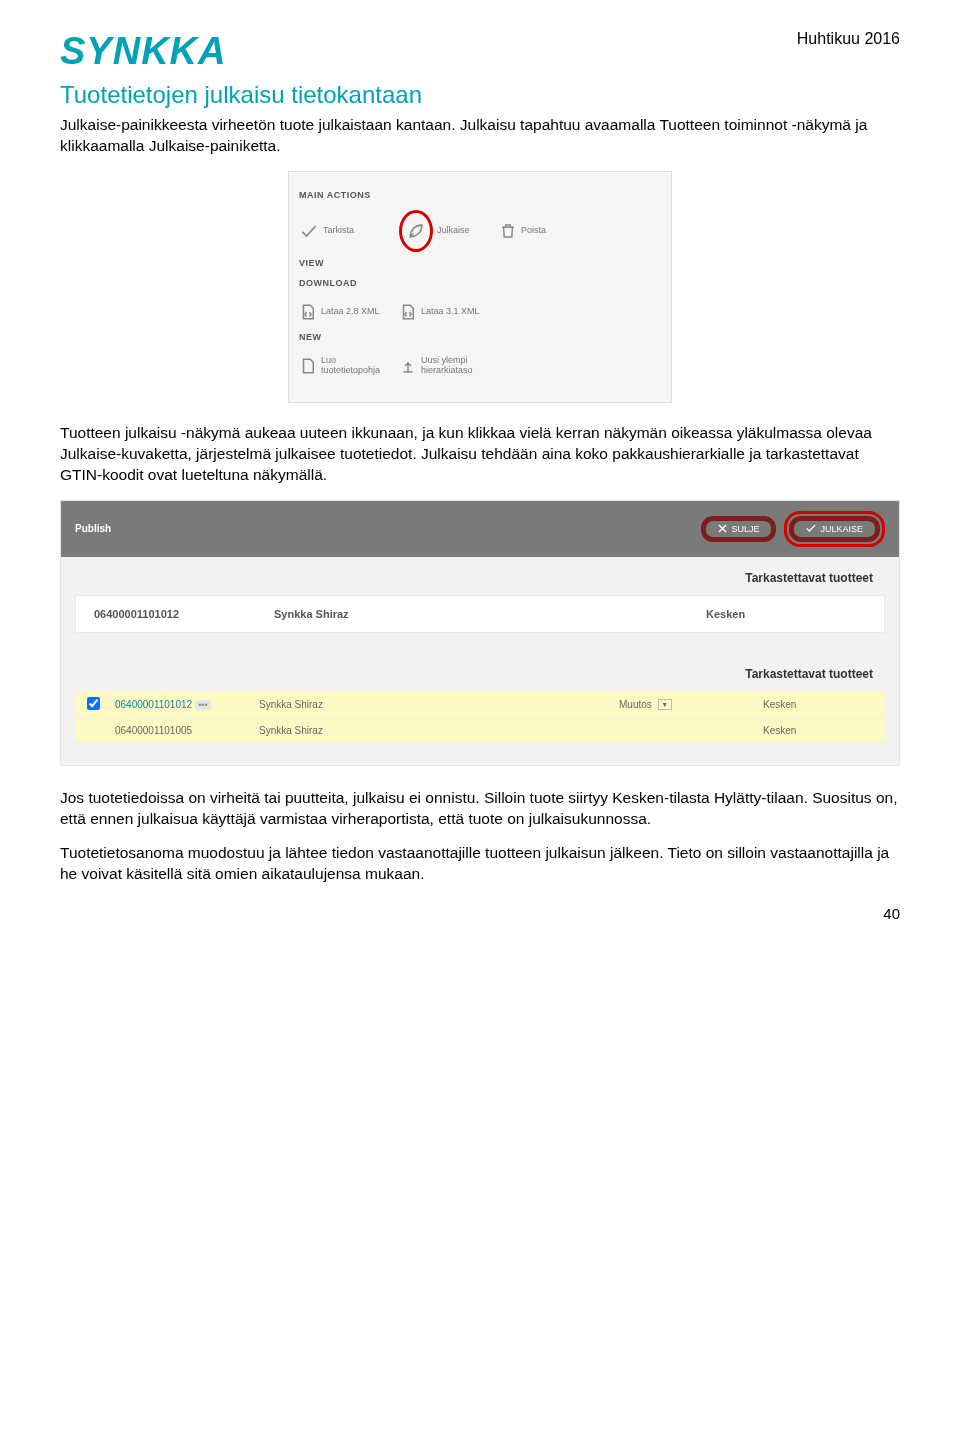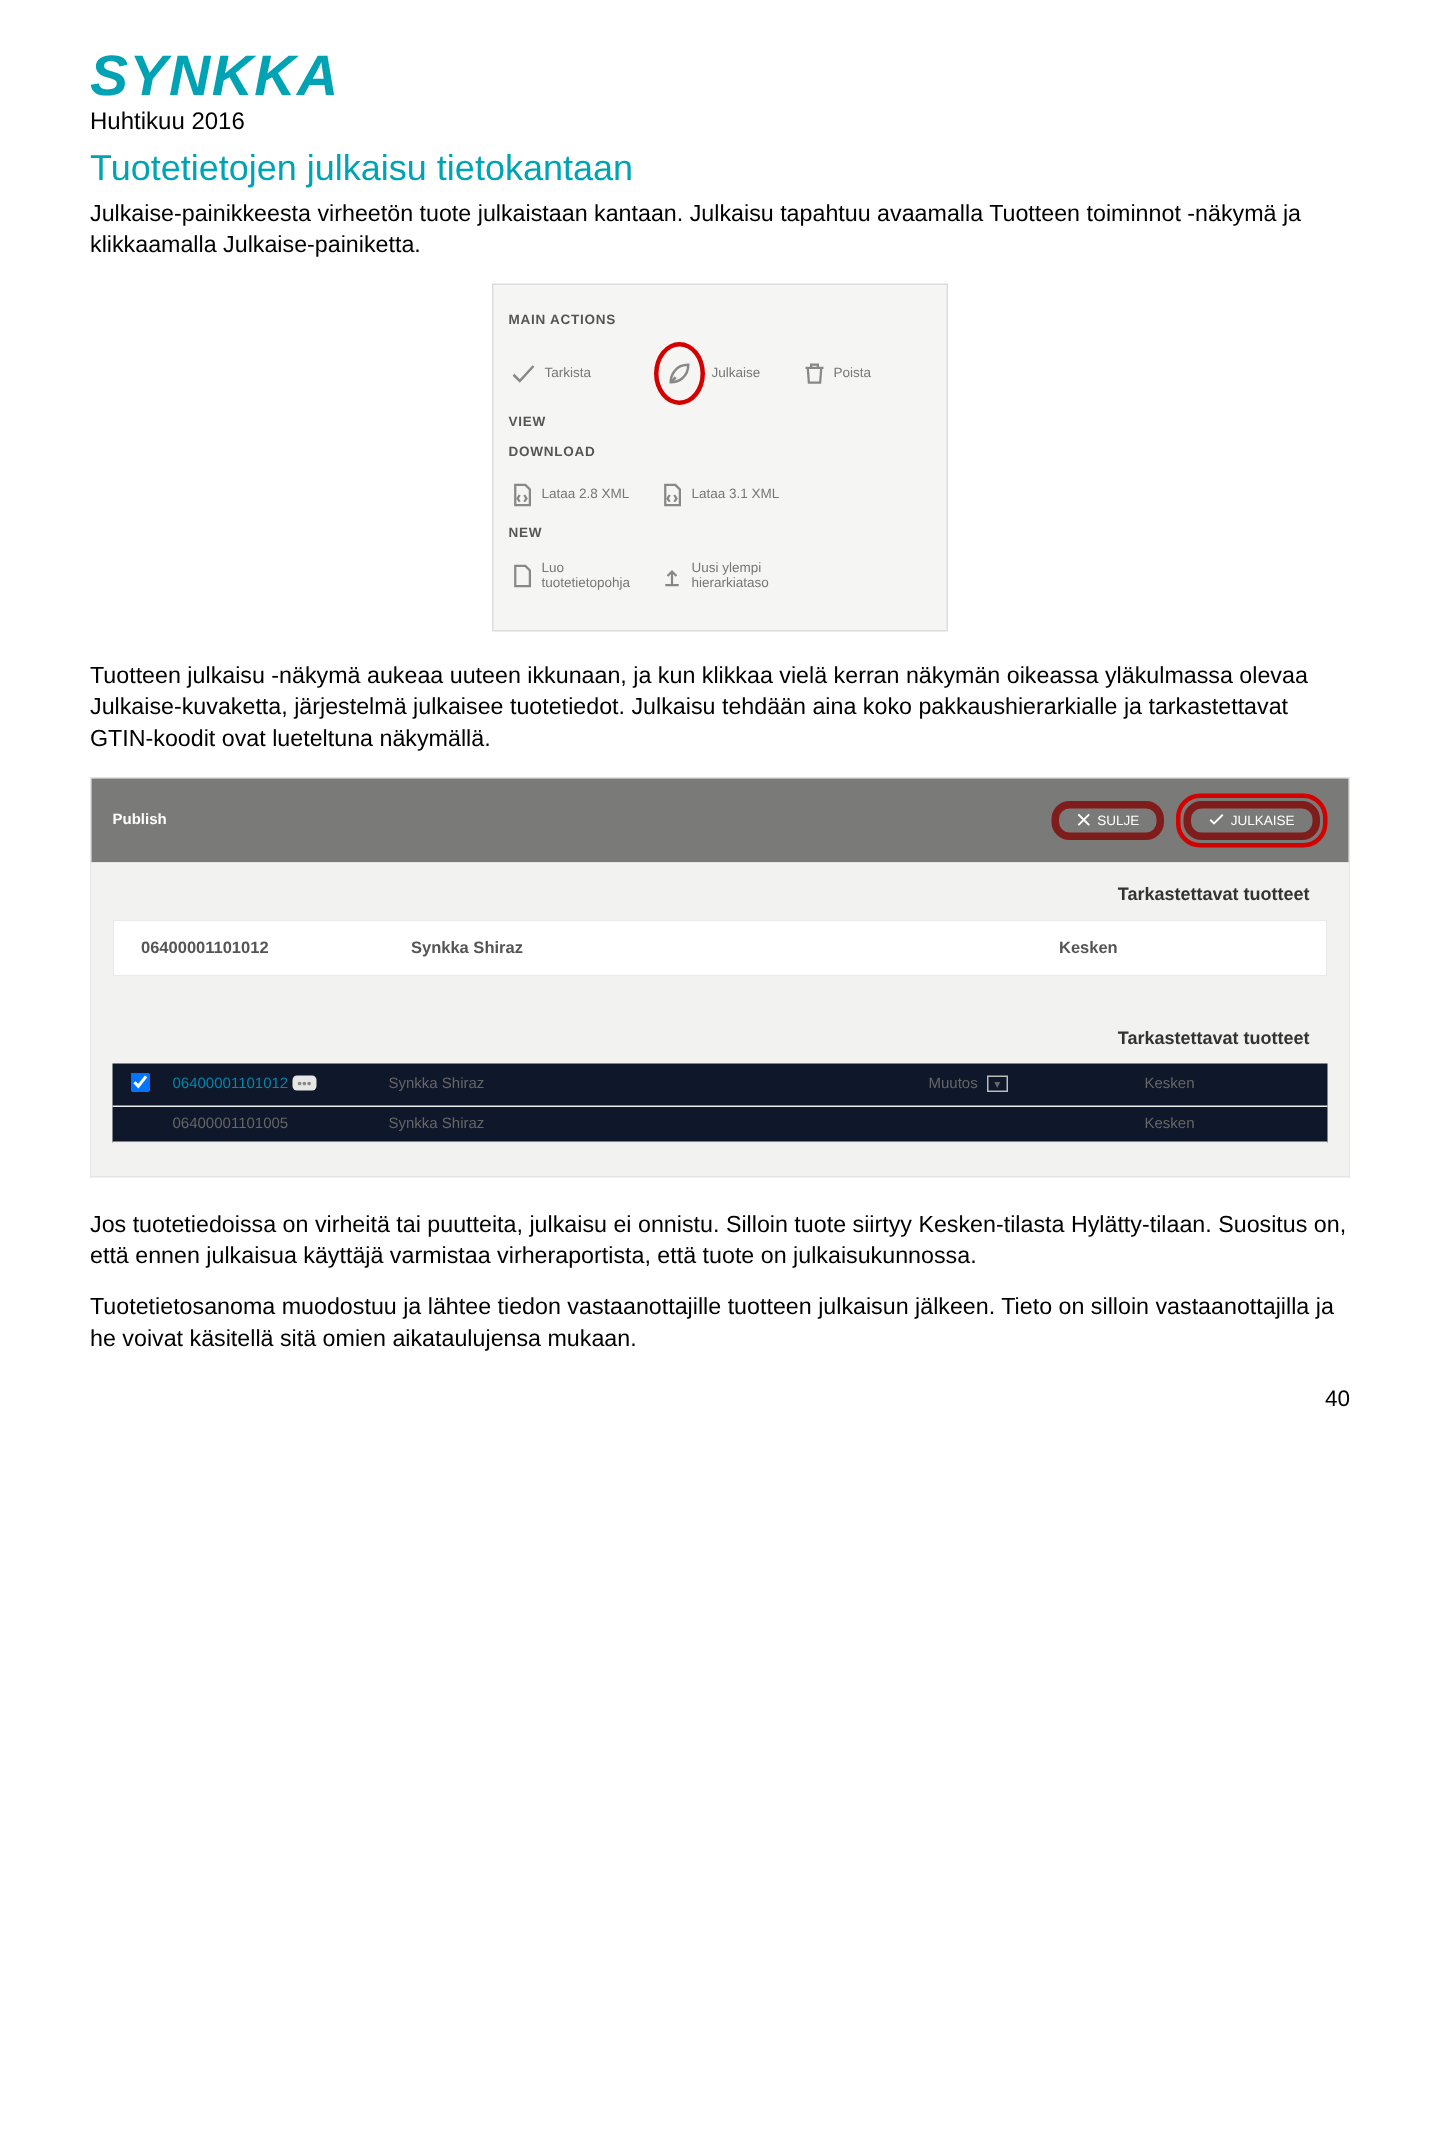--- a/index.html
+++ b/index.html
@@ -1,22 +1,22 @@
 <!DOCTYPE html>
 <html><head>
 <meta charset="utf-8">
 <style>
 * { box-sizing: border-box; margin: 0; padding: 0; }
 body { font-family: Arial, Helvetica, sans-serif; background: #fff; width: 960px; margin: 0 auto; padding: 30px 60px; color: #000; }
 .logo { font-size: 38px; font-weight: 900; letter-spacing: 1px; color: #00a3b4; font-style: italic; }
-.header-row { display: flex; justify-content: space-between; align-items: flex-start; margin-bottom: 8px; flex-direction: column; }
+.header-row { display: flex; justify-content: space-between; align-items: flex-start; margin-bottom: 8px; }
 .date-top { font-size: 16px; }
 h1 { color: #00a3b4; font-size: 24px; font-weight: 400; margin-bottom: 6px; }
 .body-text { font-size: 15.5px; line-height: 1.35; margin-bottom: 14px; }
-.panel { background: #f5f5f3; border: 1px solid #ddd; width: 304px; margin: 10px auto 20px; padding: 12px 10px 16px; font-size: 10px; color: #666; }
+.panel { background: #f5f5f3; border: 1px solid #ddd; width: 384px; margin: 10px auto 20px; padding: 12px 10px 16px; font-size: 10px; color: #666; }
 .panel-heading { font-size: 9px; font-weight: 700; color: #555; letter-spacing: 0.5px; margin: 6px 0 10px; }
 .panel-row { display: flex; gap: 10px; justify-content: flex-start; margin-bottom: 6px; }
 .panel-item { text-align: left; width: 90px; display: flex; flex-direction: row; align-items: center; gap: 4px; }
 .panel-item .icon-box { height: 28px; display: flex; align-items: center; justify-content: center; }
 .panel-item svg { stroke: #888; fill: none; stroke-width: 2; }
 .panel-item .lbl { font-size: 9px; color: #777; line-height: 1.1; }
 .circle-highlight { border: 3px solid #d40000; border-radius: 50%; padding: 4px; }
 
 .publish-panel { background: #fff; border: 1px solid #e5e5e5; margin: 10px auto 22px; width: 100%; font-size: 11px; }
 .publish-bar { background: #7a7a78; color: #fff; padding: 10px 14px; display: flex; justify-content: space-between; align-items: center; }
@@ -26,21 +26,21 @@
 .pill svg { stroke: #fff; } 
 .oval-highlight { border: 3px solid #d40000; border-radius: 16px; padding: 2px; }
 .section-label { font-weight: 700; font-size: 12px; color: #333; padding: 14px 26px 10px; background: #f2f2f0; text-align: right; }
 .row-card { background: #fff; border: 1px solid #e9e9e7; margin: 0 14px 12px; padding: 12px 18px; display: flex; align-items: center; gap: 30px; font-size: 11px; color: #666; }
 .row-card .c1 { width: 150px; font-weight: 600; color: #555; }
 .row-card .c2 { flex: 1; font-weight: 600; color: #555; }
 .row-card .c3 { width: 160px; font-weight: 600; color: #555; }
 .warn-row { background: #fff; border: 1px solid #e9e9e7; margin: 0 14px 12px; padding: 12px; text-align: center; color: #999; font-size: 11px; font-weight: 600; }
 .warn-row svg { vertical-align: middle; margin-right: 4px; }
 .table-like { padding: 0 14px 14px; background: #f2f2f0; }
-.trow { display: flex; align-items: center; gap: 14px; padding: 6px 12px; font-size: 10px; color: #666; border-bottom: 1px solid #eee; background: #0f172a; }
+.trow { display: flex; align-items: center; gap: 14px; padding: 6px 12px; font-size: 10px; color: #666; border-bottom: 1px solid #eee; background: #fef9c3; }
 .trow .chk { width: 14px; }
 .trow .t1 { width: 130px; color: #0088aa; }
 .trow .t2 { flex: 1; }
 .trow .t3 { width: 130px; display: flex; align-items: center; }
 .trow .t4 { width: 110px; }
 .dots { background: #e6e6e4; border-radius: 3px; padding: 0 3px; font-size: 9px; color: #888; margin-left: 3px; }
 .sel { border: 1px solid #bbb; padding: 0 4px; font-size: 8px; margin-left: 6px; }
 .page-num { text-align: right; font-size: 15px; margin-top: 20px; }
 .gap { background: #f2f2f0; padding-bottom: 8px; }
 </style>

